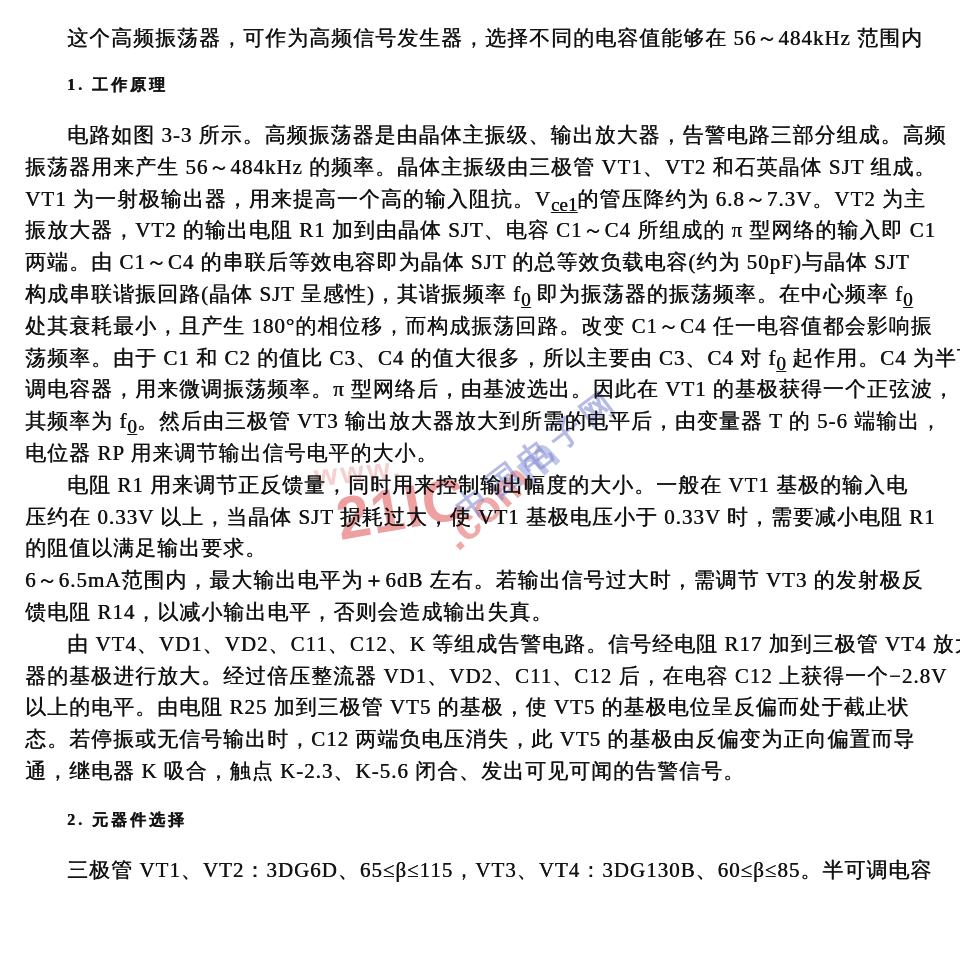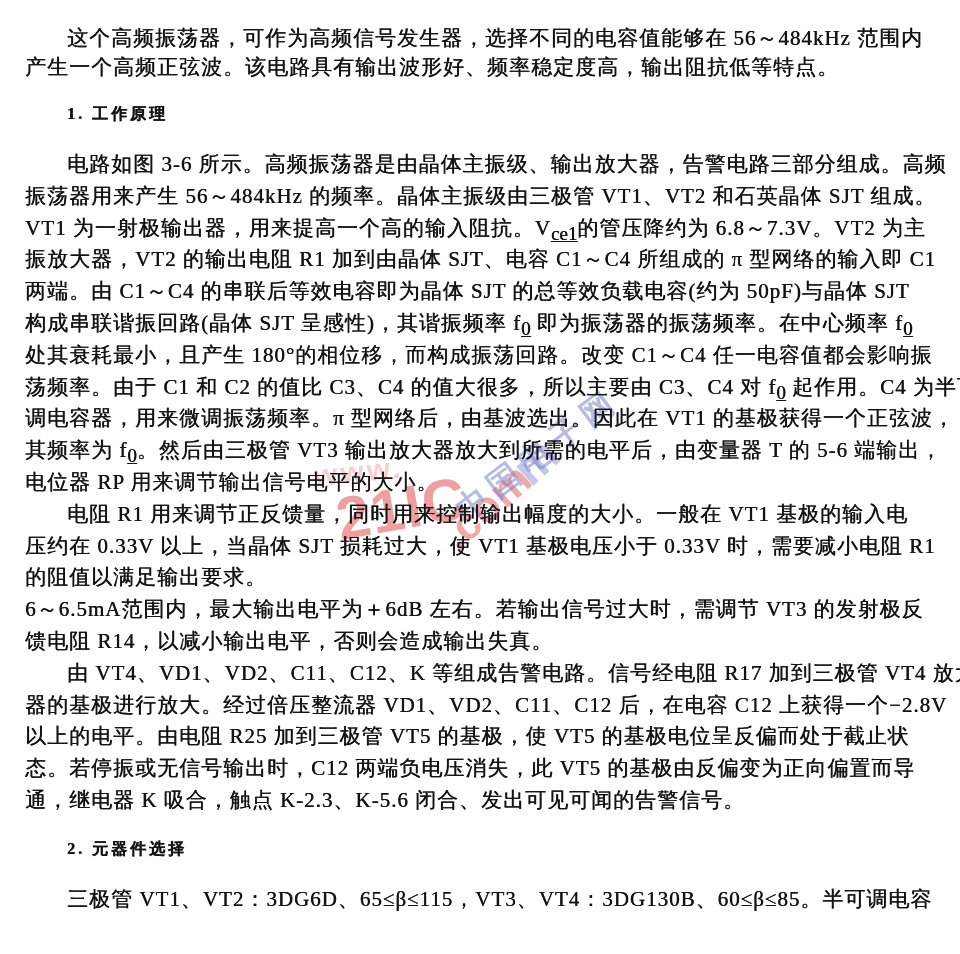--- a/index.html
+++ b/index.html
@@ -54,25 +54,24 @@
     <span class="wm wm-www">www.</span>
     <span class="wm wm-logo">21IC</span>
     <span class="wm wm-com">.com</span>
     <span class="wm wm-cn">中国电子网</span>
     <span class="wm wm-m">m</span>
   </div>
 
   <div class="text-col">
       <div class="para intro">
         <div class="line firstline">这个高频振荡器，可作为高频信号发生器，选择不同的电容值能够在 56～484kHz 范围内</div>
-        <div class="line lastline">产生一个高频正弦波。该电路具有输出波形好、频率稳定度高，输出阻抗低等特点。</div>
       </div>
       <div class="heading">1. 工作原理</div>
       <div class="para">
-        <div class="line firstline">电路如图 3-6 所示。高频振荡器是由晶体主振级、输出放大器，告警电路三部分组成。高频</div>
+        <div class="line firstline">电路如图 3-3 所示。高频振荡器是由晶体主振级、输出放大器，告警电路三部分组成。高频</div>
         <div class="line">振荡器用来产生 56～484kHz 的频率。晶体主振级由三极管 VT1、VT2 和石英晶体 SJT 组成。</div>
         <div class="line">VT1 为一射极输出器，用来提高一个高的输入阻抗。V<sub>ce1</sub>的管压降约为 6.8～7.3V。VT2 为主</div>
         <div class="line">振放大器，VT2 的输出电阻 R1 加到由晶体 SJT、电容 C1～C4 所组成的 π 型网络的输入即 C1</div>
         <div class="line">两端。由 C1～C4 的串联后等效电容即为晶体 SJT 的总等效负载电容(约为 50pF)与晶体 SJT</div>
         <div class="line">构成串联谐振回路(晶体 SJT 呈感性)，其谐振频率 f<sub>0</sub> 即为振荡器的振荡频率。在中心频率 f<sub>0</sub></div>
         <div class="line">处其衰耗最小，且产生 180°的相位移，而构成振荡回路。改变 C1～C4 任一电容值都会影响振</div>
         <div class="line">荡频率。由于 C1 和 C2 的值比 C3、C4 的值大很多，所以主要由 C3、C4 对 f<sub>0</sub> 起作用。C4 为半可</div>
         <div class="line">调电容器，用来微调振荡频率。π 型网络后，由基波选出。因此在 VT1 的基极获得一个正弦波，</div>
         <div class="line">其频率为 f<sub>0</sub>。然后由三极管 VT3 输出放大器放大到所需的电平后，由变量器 T 的 5-6 端输出，</div>
         <div class="line lastline">电位器 RP 用来调节输出信号电平的大小。</div>

